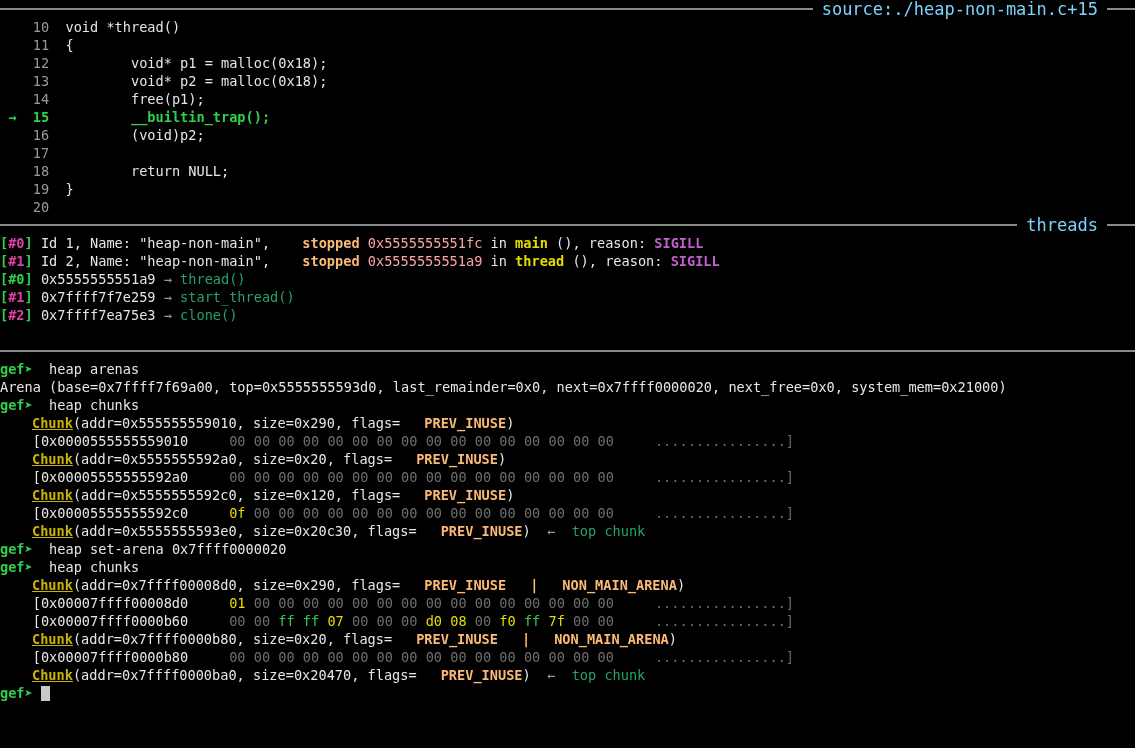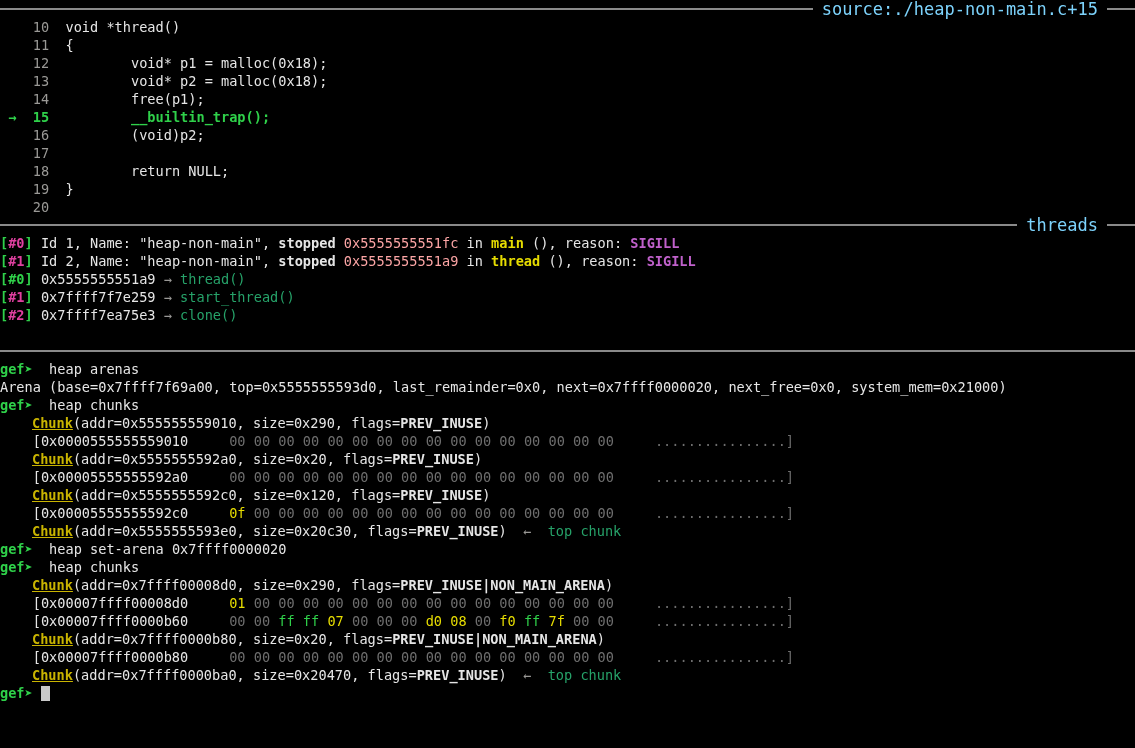--- a/index.html
+++ b/index.html
@@ -8,21 +8,21 @@
     font-family:"DejaVu Sans Mono","Liberation Mono",monospace;
     font-size:13.6px;
     line-height:18px;
     color:#cfcfcf;
     -webkit-font-smoothing:antialiased;
   }
   .term{position:relative;width:1135px;height:748px;box-sizing:border-box;}
   .row{white-space:pre;height:18px;line-height:18px;}
 
   
-  .c-red      {color:#e5e5e5;}
+  .c-red      {color:#fdba74;margin-left:24px;}
   .c-green    {color:#26a269;}
   .c-bgreen   {color:#2fd14a;}
   .c-yellow   {color:#c9b400;}
   .c-byellow  {color:#e6dc00;text-align:right;}
   .c-lblue    {color:#fca5a5;}
   .c-magenta  {color:#c061cb;text-align:right;}
   .c-pink     {color:#e040a0;}
   .c-gray     {color:#9a9996;}
   .c-dgray    {color:#6e6e6e;}
   .c-white    {color:#e6e6e6;}

